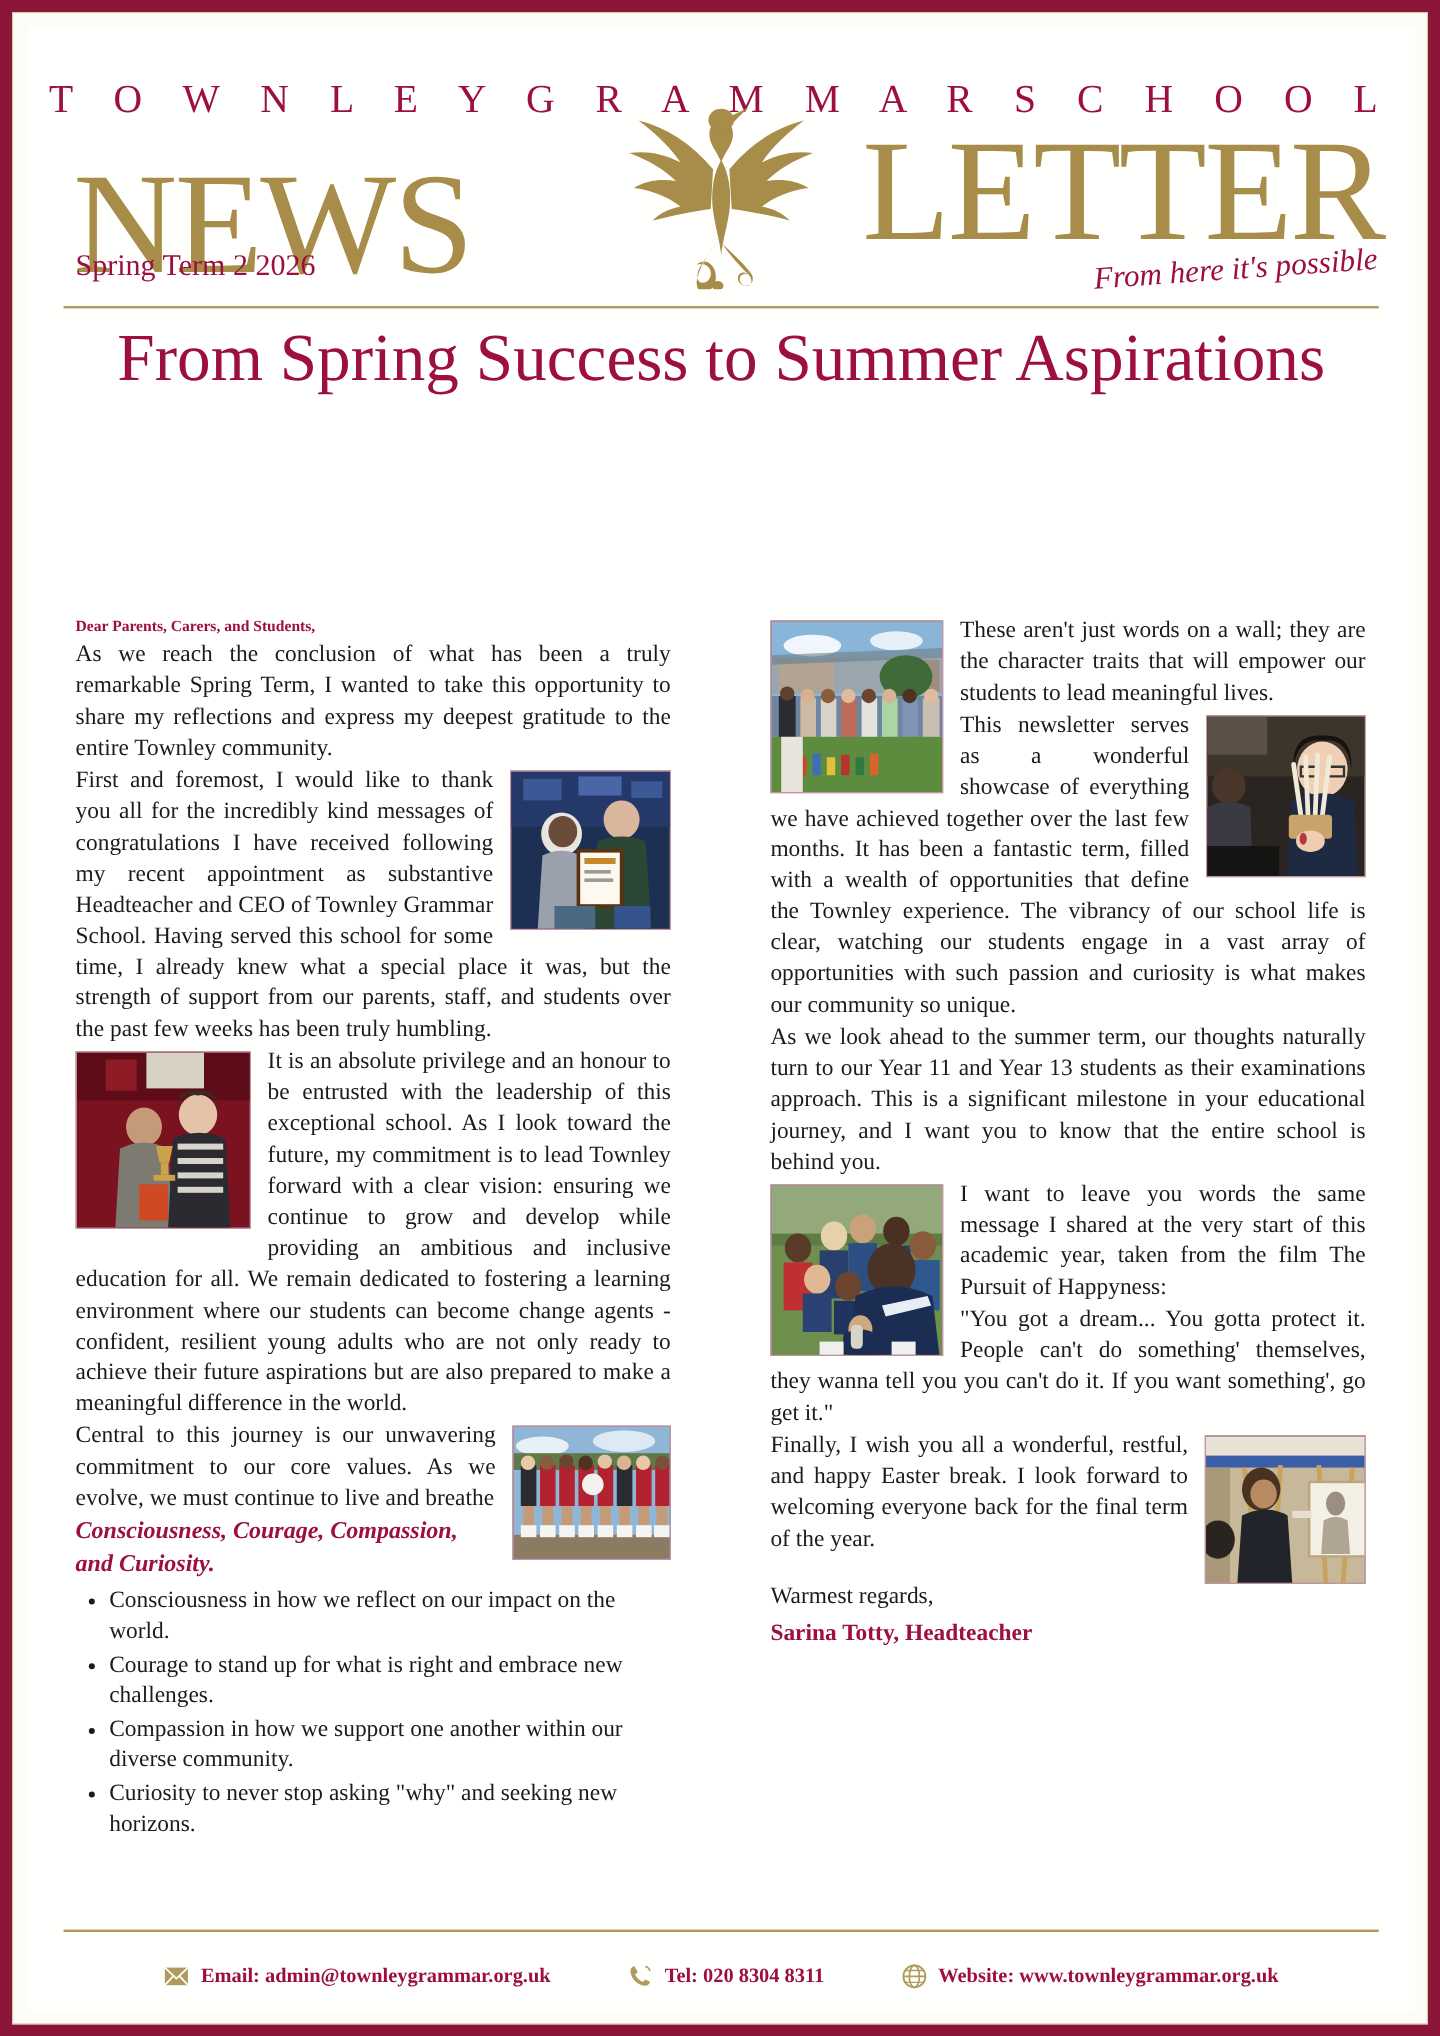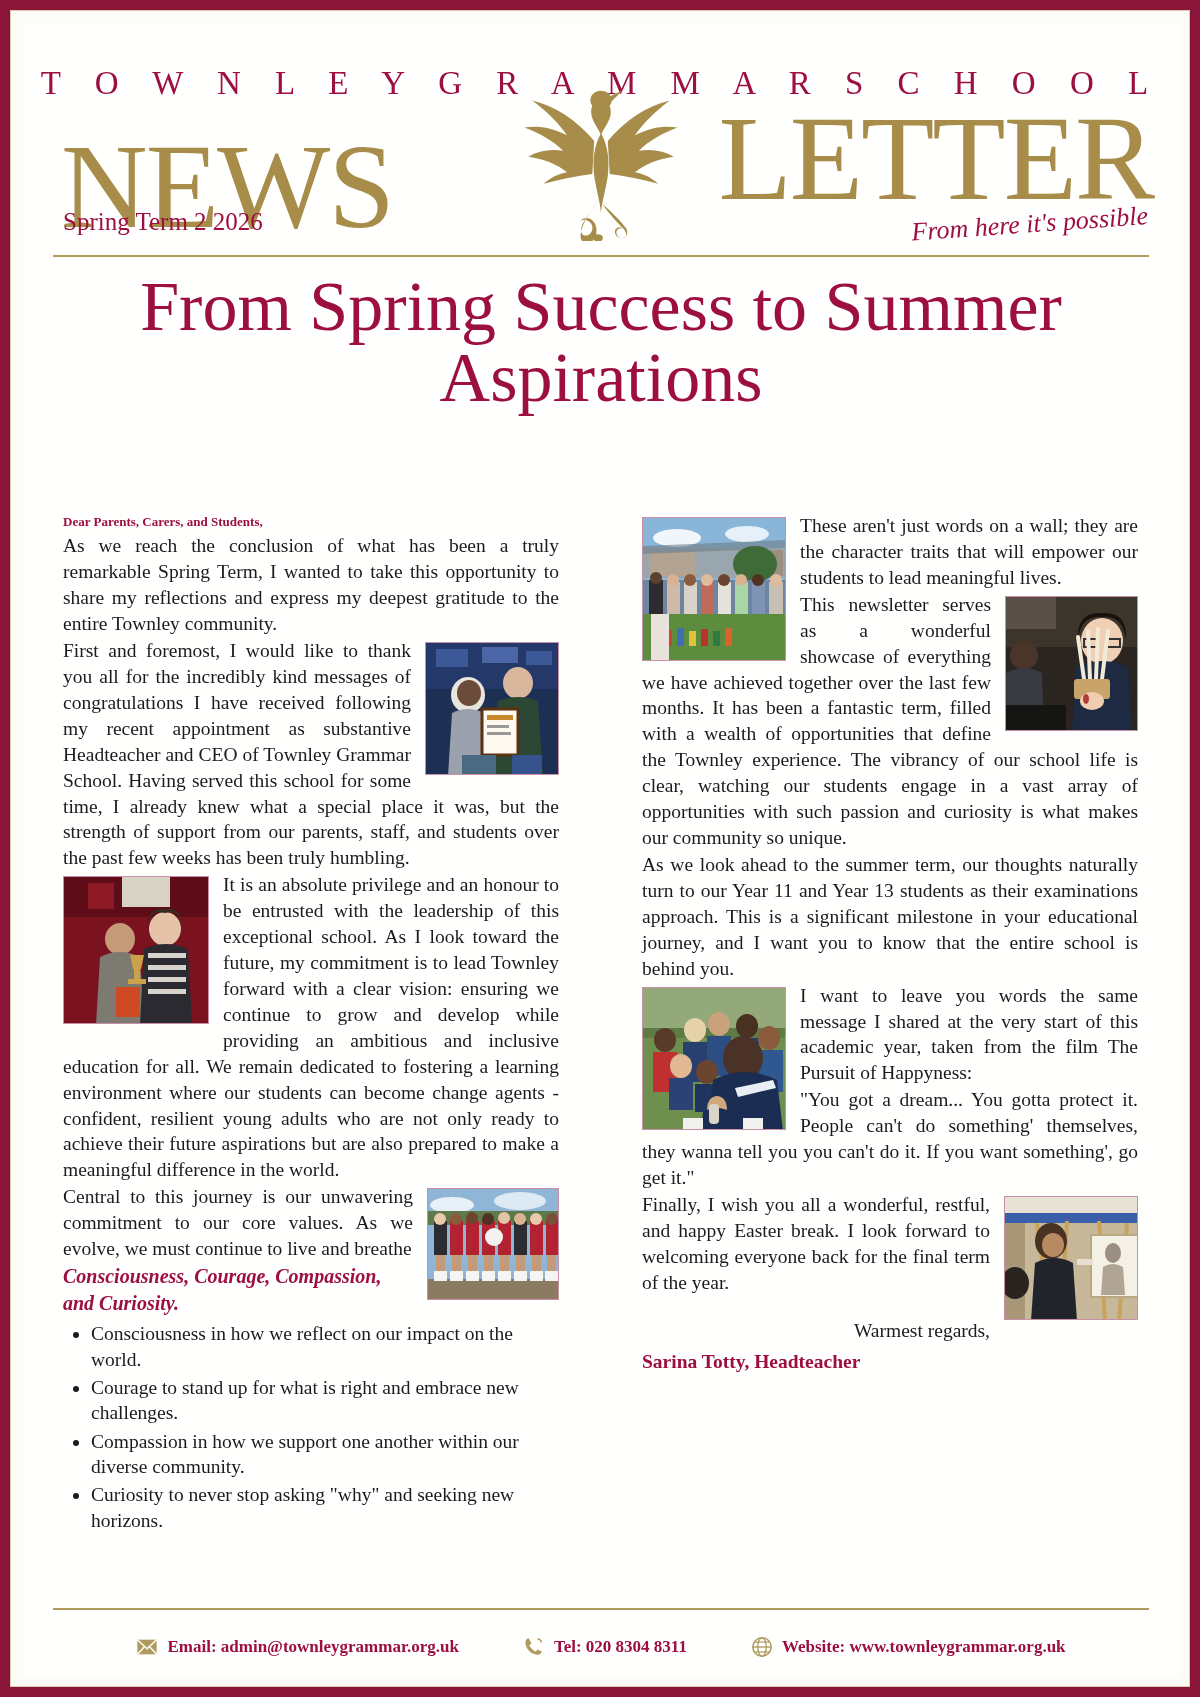--- a/index.html
+++ b/index.html
@@ -71,21 +71,21 @@
     position:absolute;left:30px;right:30px;top:232px;
     height:2px;background:#b09a5e;
   }
 
   
   .headline{
     position:absolute;left:30px;top:248px;width:1096px;
     text-align:center;
     color:#9c0f3e;
     font-family:"Liberation Serif", serif;
-    font-size:70px;line-height:1.02;
+    font-size:56px;line-height:1.02;
     font-weight:400;
   }
 
   
   .columns{
     position:absolute;left:40px;top:490px;
     width:1075px;
   }
   .col{
     width:496px;
@@ -106,21 +106,21 @@
     color:#9c0f3e;font-weight:bold;font-style:italic;
     font-size:20px;text-align:left;margin-top:1px !important;
   }
   ul.values{
     margin:5px 0 0 0;padding-left:28px;
     text-align:left;
   }
   ul.values li{
     margin-bottom:3px;line-height:1.3;font-size:19.5px;
   }
-  .signoff{margin-top:22px !important;text-align:right;}
+  .signoff{margin-top:22px !important;text-align:left;}
   .sig-name{
     color:#9c0f3e;font-weight:bold;font-size:19.5px;
     margin-top:5px !important;text-align:left;
   }
 
   
   .photo{
     border:1px solid #c98fa4;
     box-sizing:border-box;
     background:#888;

